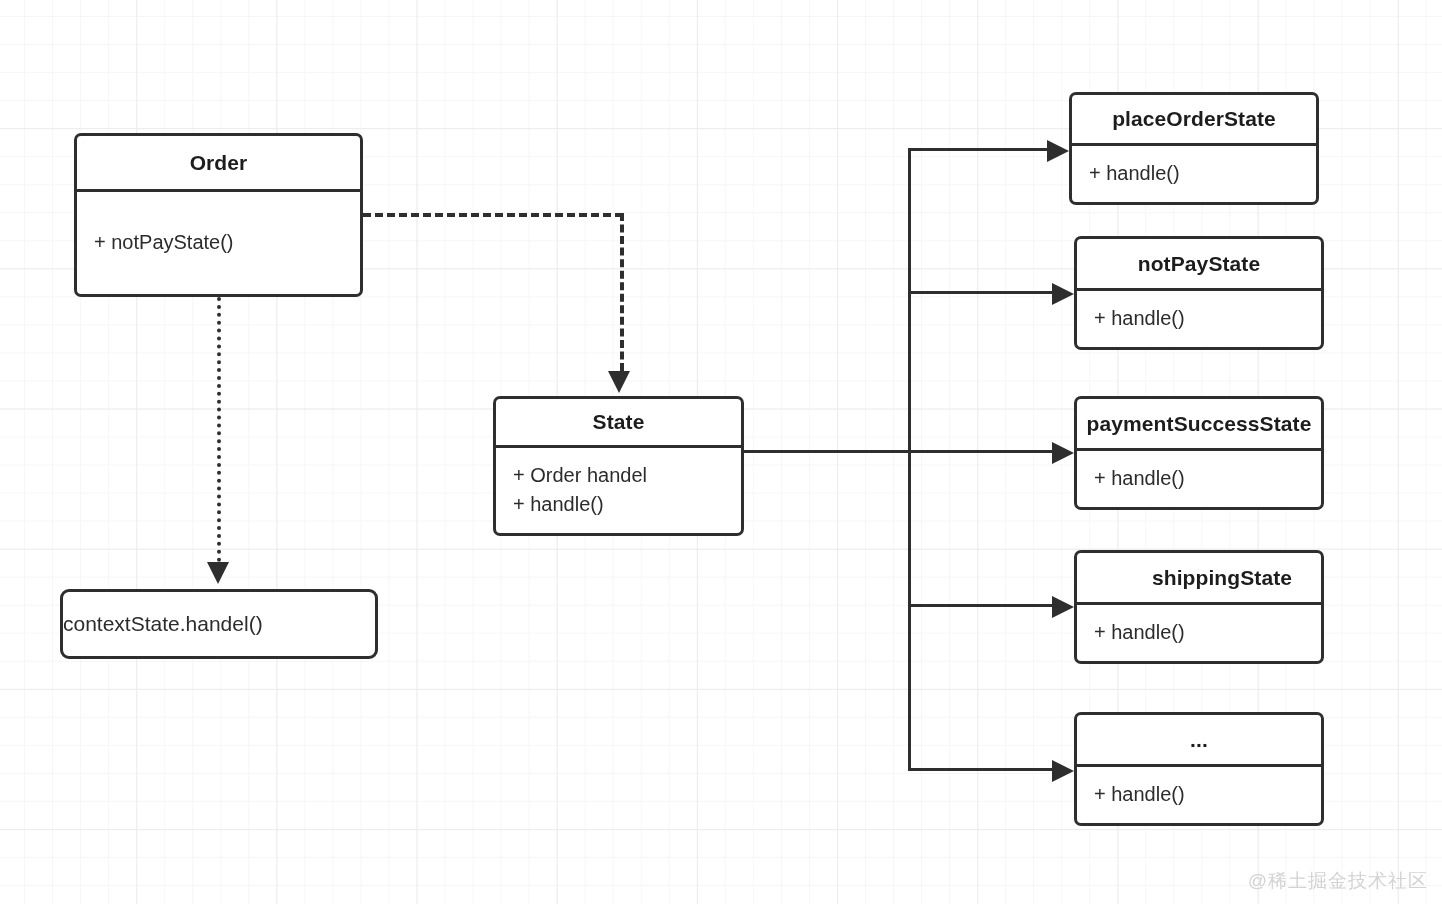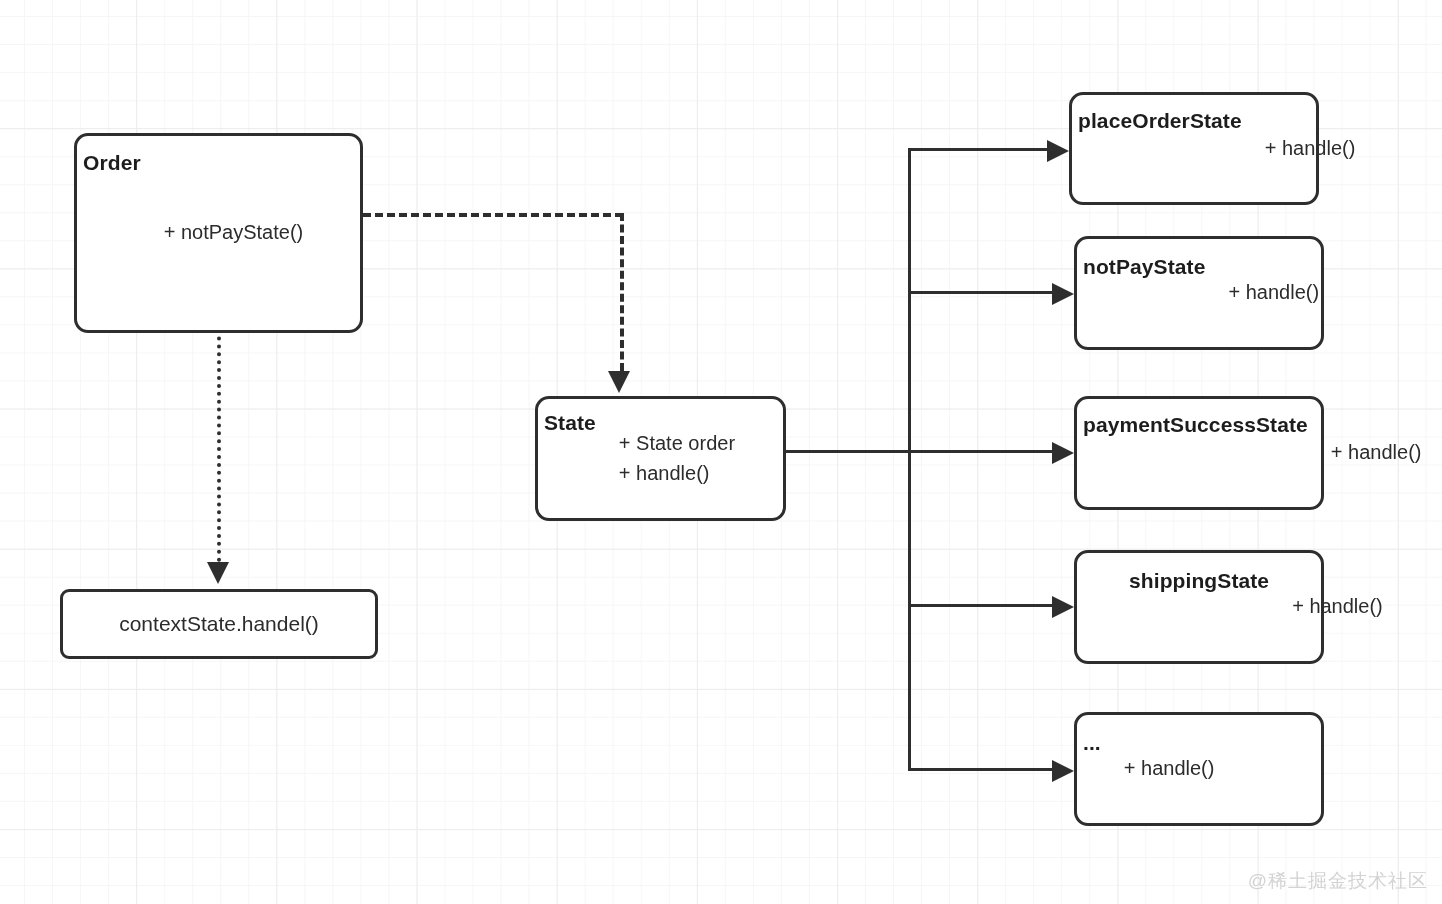--- a/index.html
+++ b/index.html
@@ -26,23 +26,23 @@
     overflow: hidden;
     font-family: "Liberation Sans", sans-serif;
   }
 
   
   .uml-box {
     position: absolute;
     box-sizing: border-box;
     background: #ffffff;
     border: 3px solid #2e2e2e;
-    border-radius: 14px;
-    display: flex;
-    flex-direction: row;
+    border-radius: 7px;
+    display: flex;
+    flex-direction: column;
     z-index: 3;
   }
   .uml-title {
     box-sizing: border-box;
     display: flex;
     align-items: center;
     justify-content: center;
     text-align: center;
     font-weight: bold;
     font-size: 21px;
@@ -73,21 +73,21 @@
 
   
   .note-box {
     position: absolute;
     box-sizing: border-box;
     background: #ffffff;
     border: 3px solid #2e2e2e;
     border-radius: 9px;
     display: flex;
     align-items: center;
-    justify-content: center;
+    justify-content: flex-start;
     font-size: 21px;
     color: #2c2c2c;
     z-index: 3;
   }
 
   
   .edge {
     position: absolute;
     z-index: 2;
   }
@@ -133,37 +133,37 @@
     color: #d3d3d3;
     letter-spacing: 1px;
     z-index: 5;
   }
 </style>
 </head>
 <body>
 
 <div id="canvas">
 
-  <div class="uml-box" style="left:74px; top:133px; width:289px; height:200px;">
+  <div class="uml-box" style="left:74px; top:133px; width:289px; height:164px;">
     <div class="uml-title" style="height:53px;">Order</div>
     <div class="uml-sep"></div>
     <div class="uml-body">
       <div class="uml-member">+ notPayState()</div>
     </div>
   </div>
 
   <div class="note-box" style="left:60px; top:589px; width:318px; height:70px;">
     <span>contextState.handel()</span>
   </div>
 
-  <div class="uml-box" style="left:493px; top:396px; width:251px; height:125px;margin-left:42px;">
+  <div class="uml-box" style="left:493px; top:396px; width:251px; height:140px;">
     <div class="uml-title" style="height:48px;">State</div>
     <div class="uml-sep"></div>
     <div class="uml-body">
-      <div class="uml-member">+ State order</div>
+      <div class="uml-member">+ Order handel</div>
       <div class="uml-member">+ handle()</div>
     </div>
   </div>
 
   <div class="uml-box" style="left:1069px; top:92px; width:250px; height:113px;">
     <div class="uml-title" style="height:52px;">placeOrderState</div>
     <div class="uml-sep"></div>
     <div class="uml-body">
       <div class="uml-member">+ handle()</div>
     </div>

